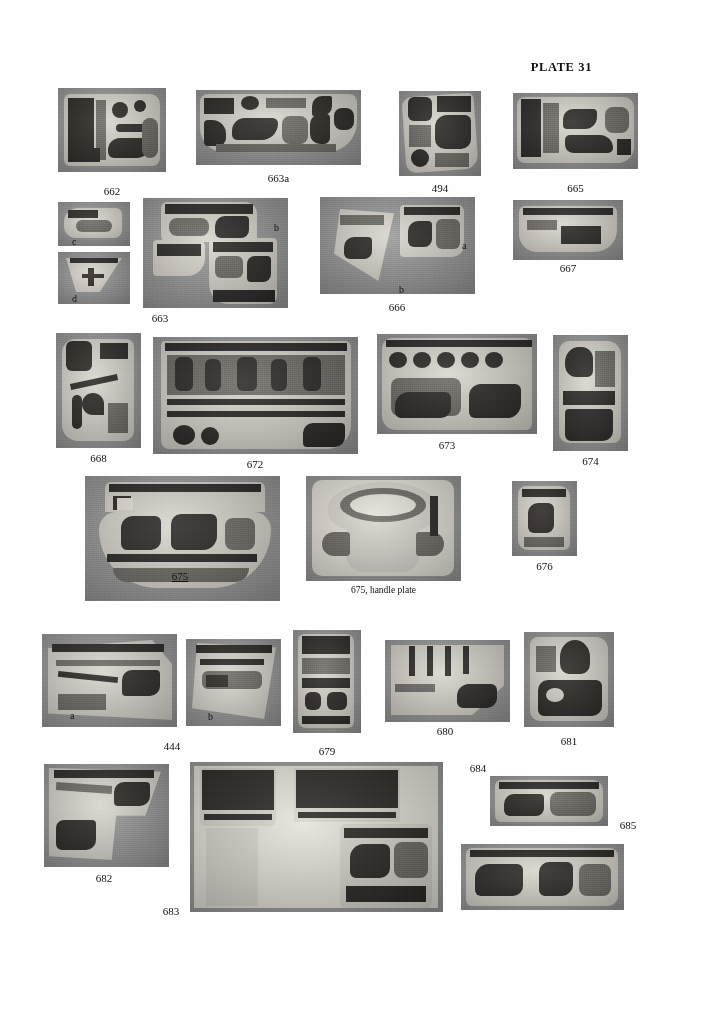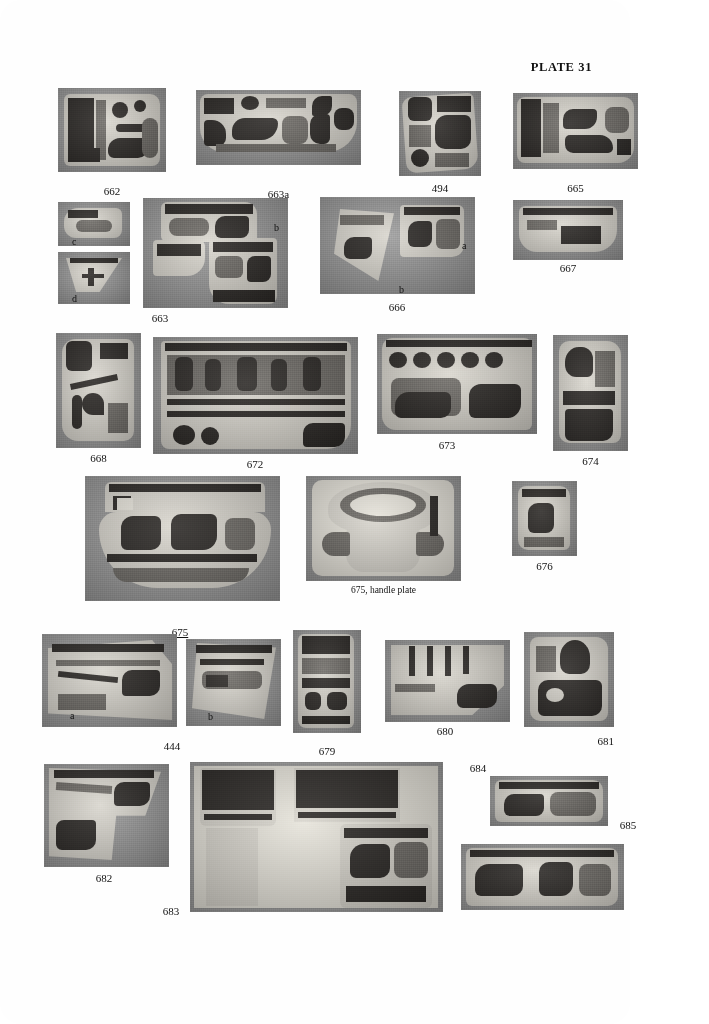--- a/index.html
+++ b/index.html
@@ -128,21 +128,21 @@
       <div class="sherd dk" style="left:8px;top:30px;width:22px;height:26px;border-radius:4px 14px 8px 4px;"></div>
       <div class="sherd dk" style="left:36px;top:28px;width:46px;height:22px;border-radius:14px 6px 18px 6px;"></div>
       <div class="sherd md" style="left:86px;top:26px;width:26px;height:28px;border-radius:8px;"></div>
       <div class="sherd dk" style="left:114px;top:24px;width:20px;height:30px;border-radius:10px 4px 6px 10px;"></div>
       <div class="sherd dk" style="left:138px;top:18px;width:20px;height:22px;border-radius:8px;"></div>
       <div class="sherd md" style="left:20px;top:54px;width:120px;height:8px;"></div>
       <div class="grain"></div>
         <div class="vign"></div>
     </div>
   </div>
-  <div class="cap" style="left:196px;top:172px;width:165px;margin-top:16px;">663a</div>
+  <div class="cap" style="left:196px;top:172px;width:165px;">663a</div>
 
   <div class="fig" style="left:399px;top:91px;width:82px;height:85px;">
     <div class="ph">
       <div class="sherd lt" style="left:5px;top:4px;width:72px;height:76px;border-radius:10px 6px 14px 10px;transform:rotate(-4deg);"></div>
       <div class="sherd dk" style="left:9px;top:6px;width:24px;height:24px;border-radius:6px;"></div>
       <div class="sherd dk" style="left:38px;top:5px;width:34px;height:16px;"></div>
       <div class="sherd dk" style="left:36px;top:24px;width:36px;height:34px;border-radius:12px 6px 10px 10px;"></div>
       <div class="sherd md" style="left:10px;top:34px;width:22px;height:22px;"></div>
       <div class="sherd dk" style="left:12px;top:58px;width:18px;height:18px;border-radius:50%;"></div>
       <div class="sherd md" style="left:36px;top:62px;width:34px;height:14px;"></div>
@@ -315,21 +315,21 @@
       <div class="sherd lt" style="left:14px;top:36px;width:172px;height:76px;border-radius:18px 18px 60px 60px;"></div>
       <div class="sherd dk" style="left:36px;top:40px;width:40px;height:34px;border-radius:12px 6px 10px 6px;"></div>
       <div class="sherd dk" style="left:86px;top:38px;width:46px;height:36px;border-radius:10px 6px 14px 6px;"></div>
       <div class="sherd md" style="left:140px;top:42px;width:30px;height:32px;border-radius:8px;"></div>
       <div class="sherd dk" style="left:22px;top:78px;width:150px;height:8px;"></div>
       <div class="sherd md" style="left:28px;top:92px;width:136px;height:14px;border-radius:0 0 40px 40px;"></div>
       <div class="grain"></div>
         <div class="vign"></div>
     </div>
   </div>
-  <div class="cap" style="left:140px;top:626px;width:80px;text-decoration:underline;">675</div>
+  <div class="cap" style="left:140px;top:570px;width:80px;text-decoration:underline;">675</div>
 
   <div class="fig" style="left:306px;top:476px;width:155px;height:105px;">
     <div class="ph">
       <div class="sherd vlt" style="left:6px;top:4px;width:142px;height:96px;border-radius:10px;"></div>
       <div class="sherd lt" style="left:22px;top:6px;width:110px;height:52px;border-radius:55% 55% 45% 45%;"></div>
       <div class="sherd md" style="left:34px;top:12px;width:86px;height:34px;border-radius:50%;"></div>
       <div class="sherd vlt" style="left:44px;top:18px;width:66px;height:22px;border-radius:50%;"></div>
       <div class="sherd lt" style="left:40px;top:50px;width:74px;height:46px;border-radius:8px 8px 18px 18px;"></div>
       <div class="sherd md" style="left:16px;top:56px;width:28px;height:24px;border-radius:14px 4px 4px 14px;"></div>
       <div class="sherd md" style="left:110px;top:56px;width:28px;height:24px;border-radius:4px 14px 14px 4px;"></div>
@@ -414,21 +414,21 @@
     <div class="ph">
       <div class="sherd lt" style="left:6px;top:5px;width:78px;height:84px;border-radius:8px 12px 8px 10px;"></div>
       <div class="sherd dk" style="left:36px;top:8px;width:30px;height:34px;border-radius:50% 50% 30% 30%;"></div>
       <div class="sherd md" style="left:12px;top:14px;width:20px;height:26px;"></div>
       <div class="sherd dk" style="left:14px;top:48px;width:64px;height:36px;border-radius:10px 6px 10px 6px;"></div>
       <div class="sherd lt" style="left:22px;top:56px;width:18px;height:14px;border-radius:50%;"></div>
       <div class="grain"></div>
         <div class="vign"></div>
     </div>
   </div>
-  <div class="cap" style="left:524px;top:735px;width:90px;text-align:right;">681</div>
+  <div class="cap" style="left:524px;top:735px;width:90px;">681</div>
 
   <div class="fig" style="left:44px;top:764px;width:125px;height:103px;">
     <div class="ph">
       <div class="sherd lt" style="left:5px;top:4px;width:112px;height:92px;clip-path:polygon(0 0,100% 4%,86% 52%,60% 52%,56% 100%,0 96%);"></div>
       <div class="sherd dk" style="left:10px;top:6px;width:100px;height:8px;"></div>
       <div class="sherd md" style="left:12px;top:20px;width:56px;height:8px;transform:rotate(4deg);"></div>
       <div class="sherd dk" style="left:70px;top:18px;width:36px;height:24px;border-radius:10px 4px 10px 4px;"></div>
       <div class="sherd dk" style="left:12px;top:56px;width:40px;height:30px;border-radius:8px 4px 10px 6px;"></div>
       <div class="grain"></div>
         <div class="vign"></div>

